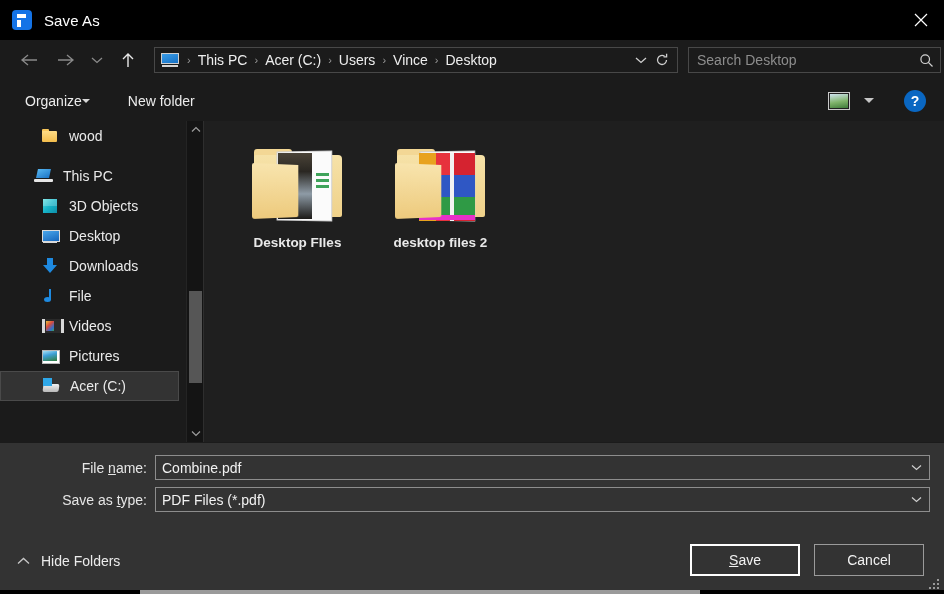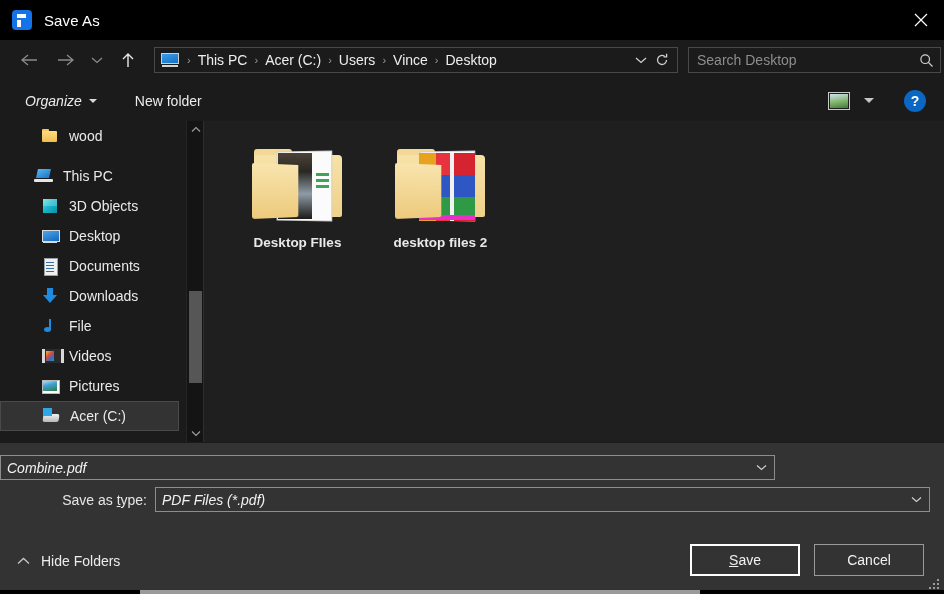--- a/index.html
+++ b/index.html
@@ -99,21 +99,21 @@
   .search-ico { color: #d2d2d2; display: flex; align-items: center; }
 
   
   .cmdbar {
     position: absolute; left: 0; top: 80px; width: 944px; height: 41px;
     background: #1b1b1b;
     display: flex; align-items: center;
   }
   .cmd-organize {
     margin-left: 25px; font-size: 14px; color: #ececec;
-    display: flex; align-items: center; gap: 7px; font-style: italic;
+    display: flex; align-items: center; 
   }
   .caret-dn {
     width: 0; height: 0; border-left: 4px solid transparent;
     border-right: 4px solid transparent; border-top: 4px solid #d8d8d8;
   }
   .cmd-newfolder { margin-left: 38px; font-size: 14px; color: #ececec; }
   .cmd-spacer { flex: 1 1 auto; }
   .view-ico {
     width: 22px; height: 18px; border: 1px solid #c9c9c9; background: #202020;
     position: relative; overflow: hidden; flex: 0 0 auto;
@@ -360,21 +360,21 @@
   .row-name { top: 12px; }
   .row-type { top: 44px; }
   .form-label {
     width: 155px; text-align: right; padding-right: 8px;
     font-size: 14px; color: #e6e6e6; white-space: nowrap;
   }
   .form-label u { text-decoration: underline; }
   .form-field {
     width: 775px; height: 25px; background: #333333;
     border: 1px solid #8d8d8d;
-    display: flex; align-items: center; padding: 0 0 0 6px; font-style: italic;
+    display: flex; align-items: center; padding: 0 0 0 6px;
   }
   .field-val { flex: 1 1 auto; font-size: 14px; color: #f2f2f2; white-space: nowrap; }
   .field-caret {
     width: 26px; display: flex; align-items: center; justify-content: center;
     color: #cfcfcf;
   }
 
   .hide-folders {
     position: absolute; left: 17px; top: 553px;
     display: flex; align-items: center; gap: 11px;
@@ -511,24 +511,20 @@
         </div>
         <div class="tree-item indent2">
           <span class="ti-ico ico-cube"></span>
           <span>3D Objects</span>
         </div>
         <div class="tree-item indent2">
           <span class="ti-ico ico-desktop"></span>
           <span>Desktop</span>
         </div>
         <div class="tree-item indent2">
-          <span class="ti-ico ico-doc"></span>
-          <span>Documents</span>
-        </div>
-        <div class="tree-item indent2">
           <span class="ti-ico ico-dl"></span>
           <span>Downloads</span>
         </div>
         <div class="tree-item indent2">
           <span class="ti-ico ico-music"></span>
           <span>File</span>
         </div>
         <div class="tree-item indent2">
           <span class="ti-ico ico-vid"></span>
           <span>Videos</span>
@@ -582,20 +578,21 @@
           <span class="fold-front"></span>
         </div>
         <div class="file-label">desktop files 2</div>
       </div>
     </div>
   </div>
 
   <div class="bottom">
 
     <div class="form-row row-name">
+      <div class="form-label"><span>File </span><u>n</u><span>ame:</span></div>
       <div class="form-field">
         <span class="field-val">Combine.pdf</span>
         <span class="field-caret">
           <svg width="11" height="7" viewBox="0 0 11 7">
               <path d="M1 1.5 L5.5 5.5 L10 1.5" stroke="currentColor" stroke-width="1.2" fill="none"></path>
             </svg>
         </span>
       </div>
     </div>
 

